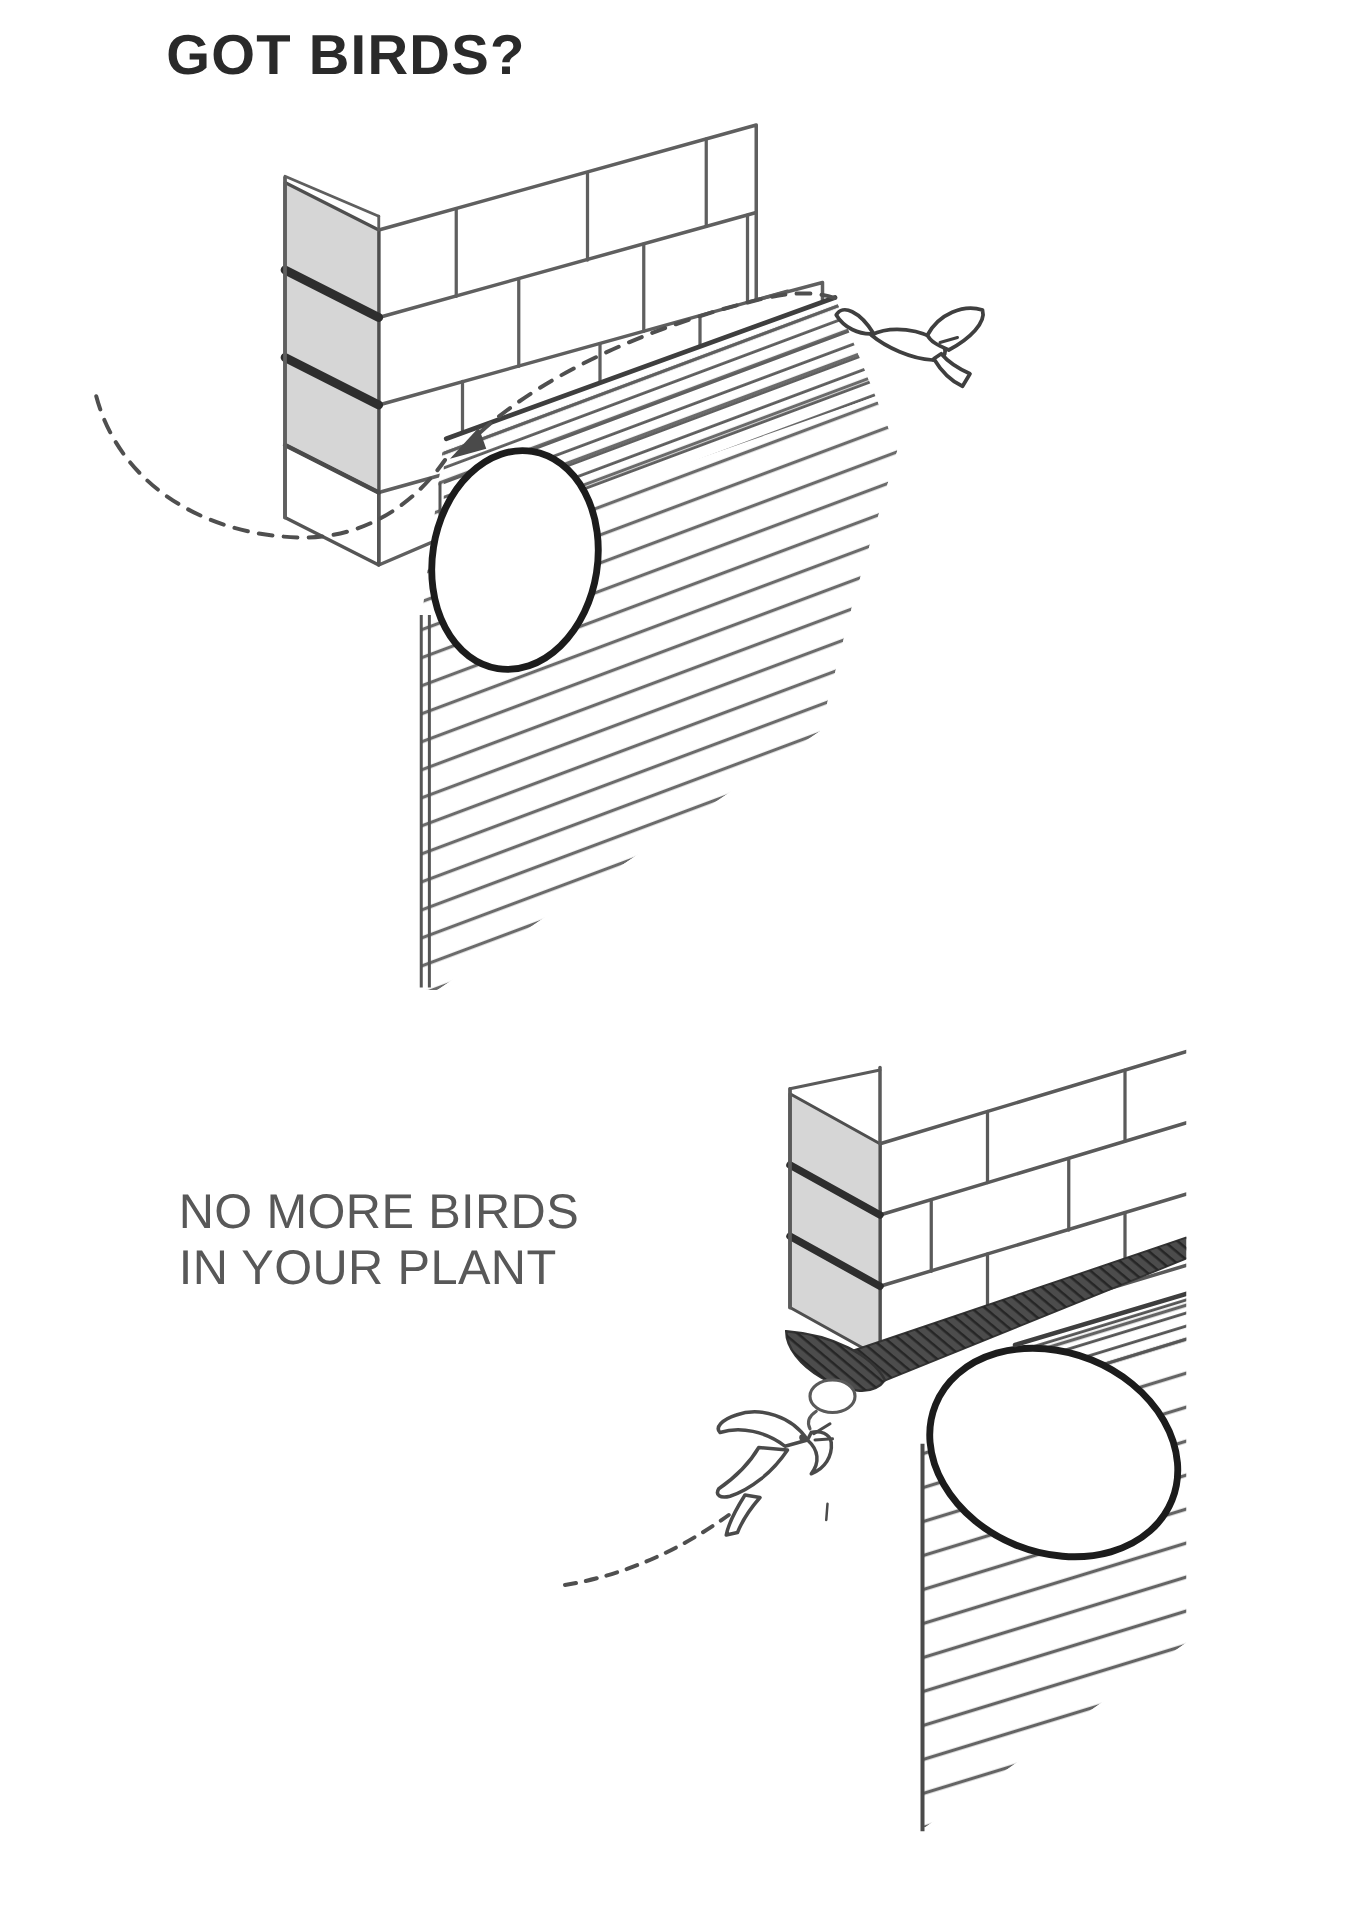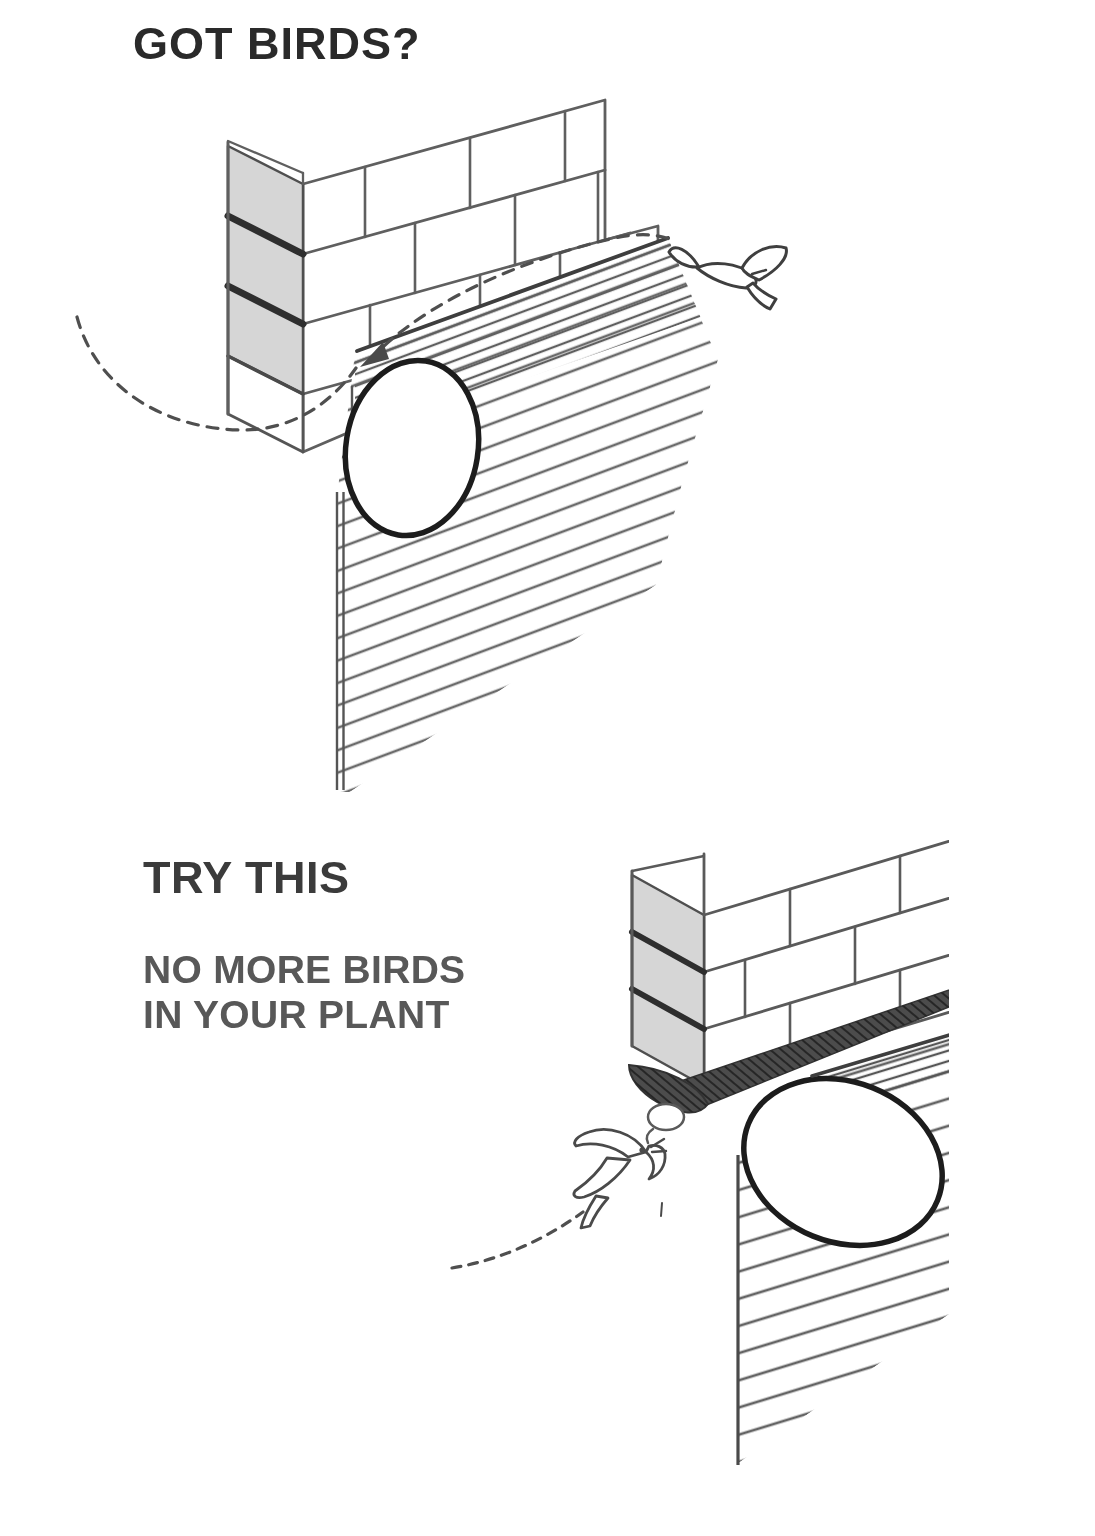--- a/index.html
+++ b/index.html
@@ -11,21 +11,21 @@
   .label{position:absolute;white-space:pre-line;}
   .title-main{
     left:133px;top:18px;font-size:45px;font-weight:700;
     letter-spacing:1px;color:#2a2a2a;
   }
   .title-try{
     left:143px;top:852px;font-size:45px;font-weight:700;
     letter-spacing:0.5px;color:#3b3b3b;
   }
   .benefit{
-    font-size:39px;font-weight:700;color:#585858;
+    font-size:39px;font-weight:400;color:#585858;
     line-height:45px;letter-spacing:0.3px;
   }
   .benefit-1{left:143px;top:947px;}
   .benefit-2{left:143px;top:1098px;}
 </style>
 </head>
 <body>
 
 <div class="page">
 
@@ -179,17 +179,16 @@
         <line x1="662" y1="1203" x2="661" y2="1216" stroke-width="2"></line>
       </g>
       <g fill="#ffffff" stroke="#5a5a5a" stroke-width="2.5" stroke-linecap="round">
         <ellipse cx="666" cy="1117" rx="18" ry="13"></ellipse>
         <path d="M 653,1129 Q 644,1135 648,1143" fill="none"></path>
       </g>
     </g>
   </svg>
 
   <div class="label title-main">GOT BIRDS?</div>
-  <div class="label title-try">TRY THIS</div>
   <div class="label benefit benefit-1">NO MORE BIRDS
 IN YOUR PLANT</div>
 
 </div>
 
 </body></html>

